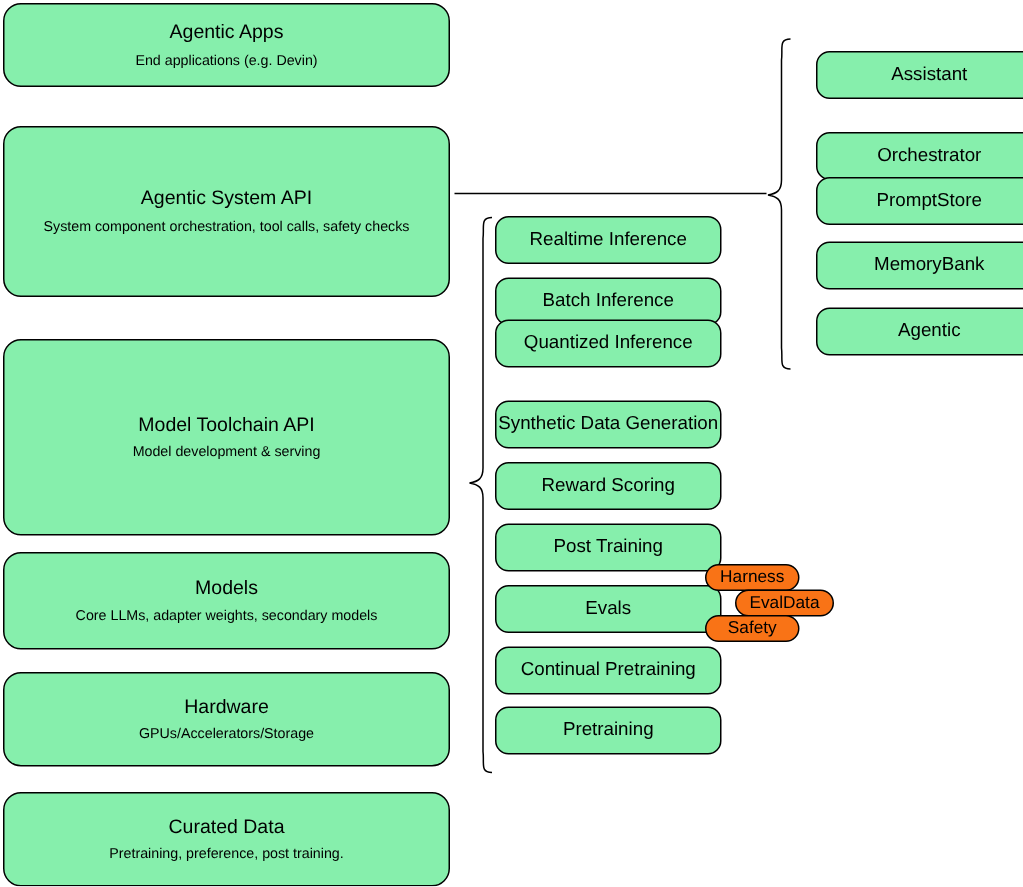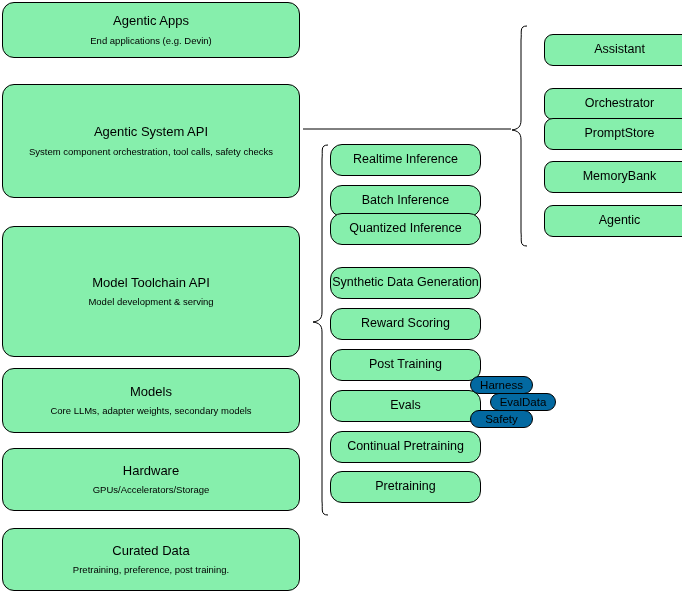--- a/index.html
+++ b/index.html
@@ -49,33 +49,32 @@
   }
   
   .chip {
     height: 32px;
     border-radius: 9px;
     font-size: 12.5px;
   }
   .chip-mid {
     left: 330px;
     width: 151px;
-    border-radius: 12px;
   }
   .chip-right {
     left: 530px;
     width: 151px;
     margin-left: 14px;
   }
   
   .minipill {
     position: absolute;
     box-sizing: border-box;
     border: 1px solid #000000;
-    background: #0369a1;
+    background: #f97316;
     border-radius: 11px;
     height: 18px;
     display: flex;
     align-items: center;
     justify-content: center;
     font-size: 11.5px;
     white-space: nowrap;
   }
   svg.overlay {
     position: absolute;

